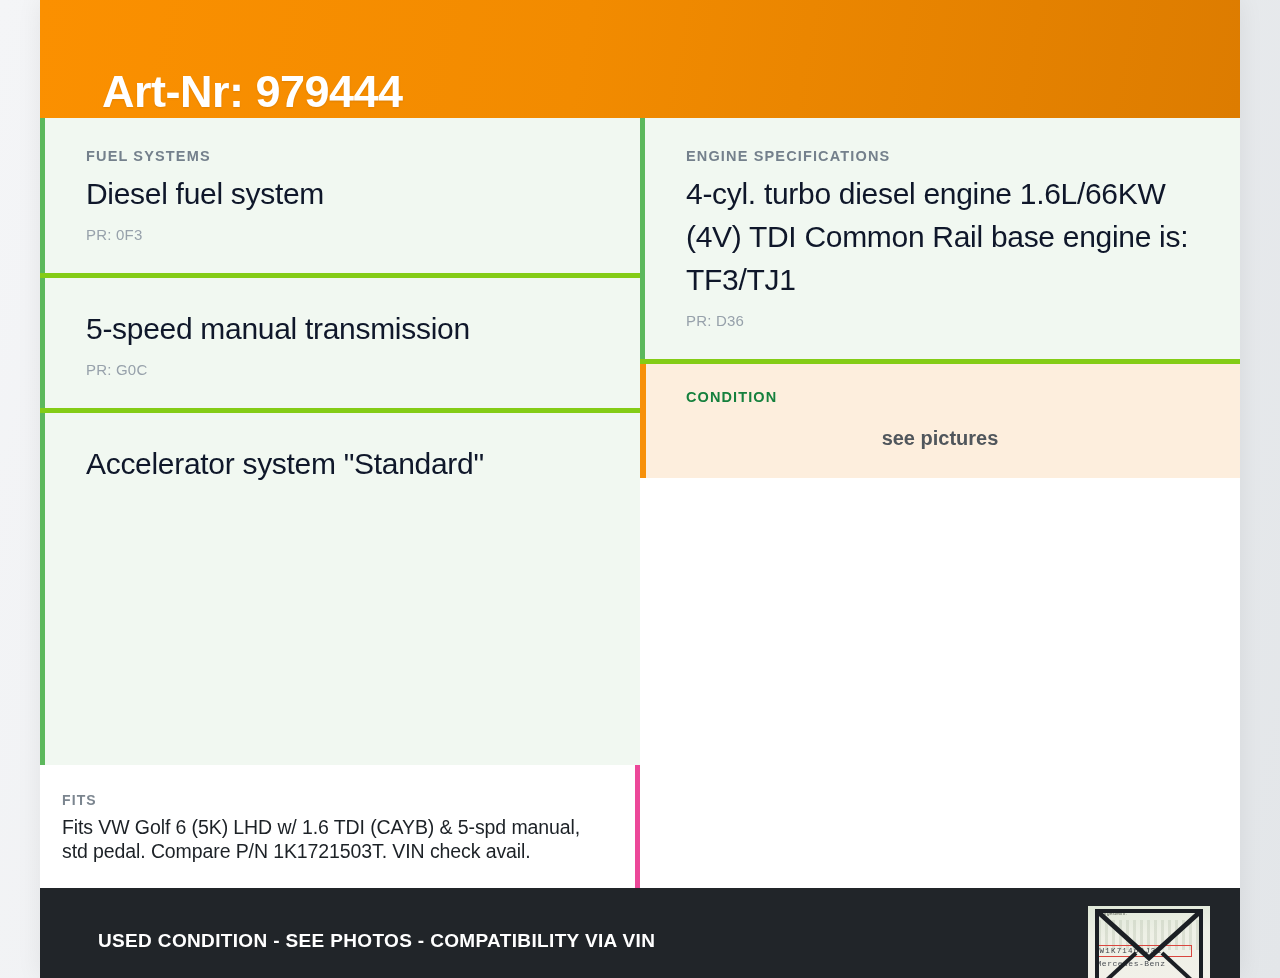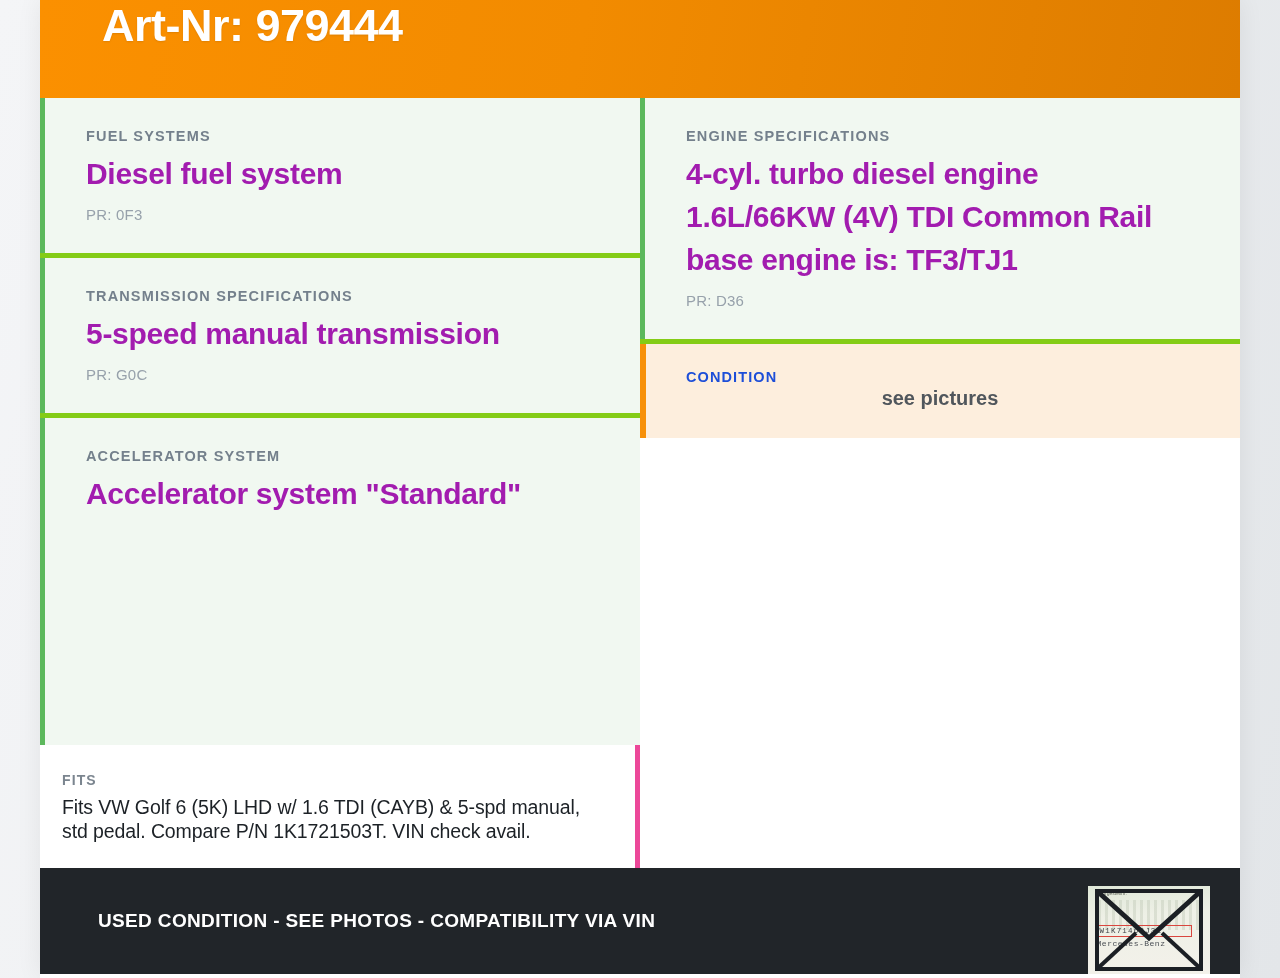--- a/index.html
+++ b/index.html
@@ -23,24 +23,24 @@
     height: 978px;
     background: #ffffff;
     display: flex;
     flex-direction: column;
     overflow: hidden;
     box-shadow: 0 0 24px rgba(0,0,0,0.07);
   }
 
   
   .header {
-    height: 98px;
+    height: 118px;
     background: linear-gradient(100deg, #fb9000 0%, #f28b00 45%, #dd7c00 100%);
     display: flex;
-    align-items: flex-start;
+    align-items: flex-end;
     flex: none;
   }
   .header-title {
     color: #ffffff;
     font-size: 45px;
     font-weight: bold;
     letter-spacing: -0.5px;
     padding-left: 62px;
     text-shadow: 0 1px 2px rgba(0,0,0,0.10);
   }
@@ -78,23 +78,23 @@
   .spec-label {
     font-size: 14.5px;
     font-weight: bold;
     letter-spacing: 1.15px;
     color: #74808c;
     text-transform: uppercase;
     margin-bottom: 9px;
   }
   .spec-value {
     font-size: 30px;
-    font-weight: bold;
+    font-weight: normal;
     line-height: 1.43;
-    color: #a21caf;
+    color: #0f172a;
     letter-spacing: -0.3px;
     margin-bottom: 10px;
   }
   .spec-pr {
     font-size: 15px;
     color: #97a1ab;
     letter-spacing: 0.2px;
   }
 
   
@@ -123,23 +123,23 @@
     content: "";
     position: absolute;
     left: 0; top: 0; bottom: 0;
     width: 6px;
     background: #f79009;
   }
   .condition-label {
     font-size: 14.5px;
     font-weight: bold;
     letter-spacing: 1.1px;
-    color: #1d4ed8;
+    color: #15803d;
     text-transform: uppercase;
-    margin-bottom: 2px;
+    margin-bottom: 22px;
   }
   .condition-value {
     font-size: 20px;
     font-weight: bold;
     color: #50565c;
     text-align: center;
   }
 
   
   .fits {
@@ -252,27 +252,25 @@
 
     <div class="col col-left">
 
       <div class="spec">
         <div class="spec-label">FUEL SYSTEMS</div>
         <div class="spec-value">Diesel fuel system</div>
         <div class="spec-pr">PR: 0F3</div>
       </div>
 
       <div class="spec">
-        <div class="spec-label">TRANSMISSION SPECIFICATIONS</div>
         <div class="spec-value">5-speed manual transmission</div>
         <div class="spec-pr">PR: G0C</div>
       </div>
 
       <div class="spec no-rule">
-        <div class="spec-label">ACCELERATOR SYSTEM</div>
         <div class="spec-value">Accelerator system "Standard"</div>
       </div>
 
       <div class="filler"></div>
 
       <div class="fits">
         <div class="fits-label">FITS</div>
         <div class="fits-value">Fits VW Golf 6 (5K) LHD w/ 1.6 TDI (CAYB) &amp; 5-spd manual, std pedal. Compare P/N 1K1721503T. VIN check avail.</div>
       </div>
 

